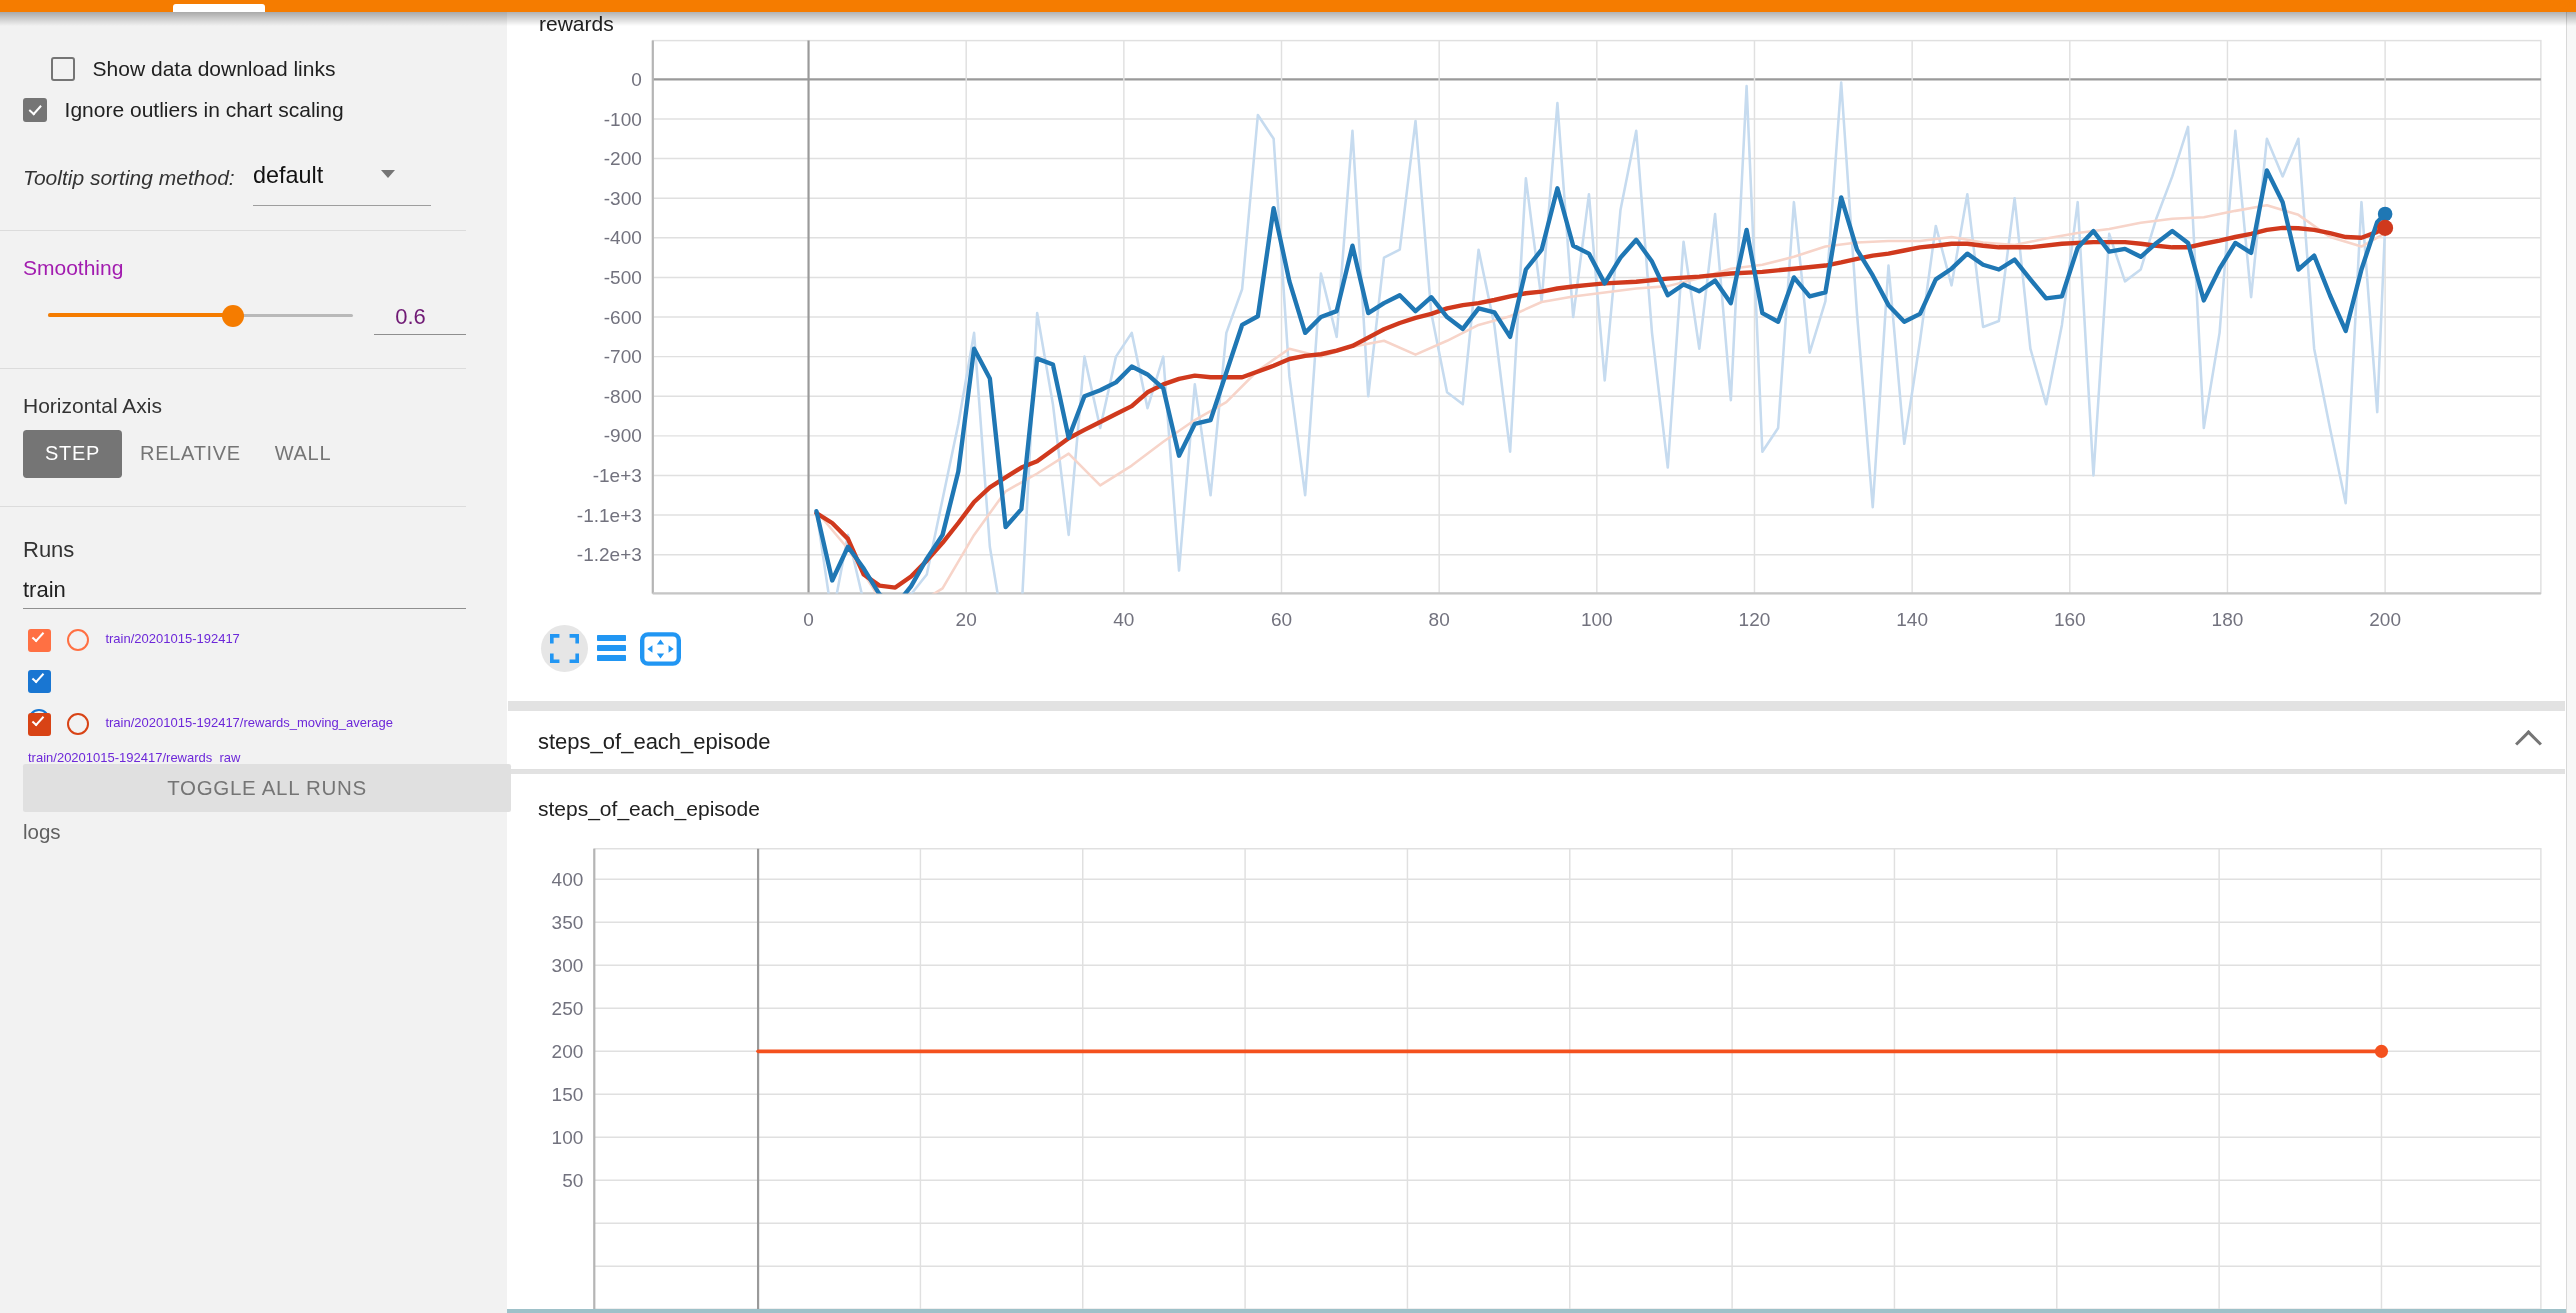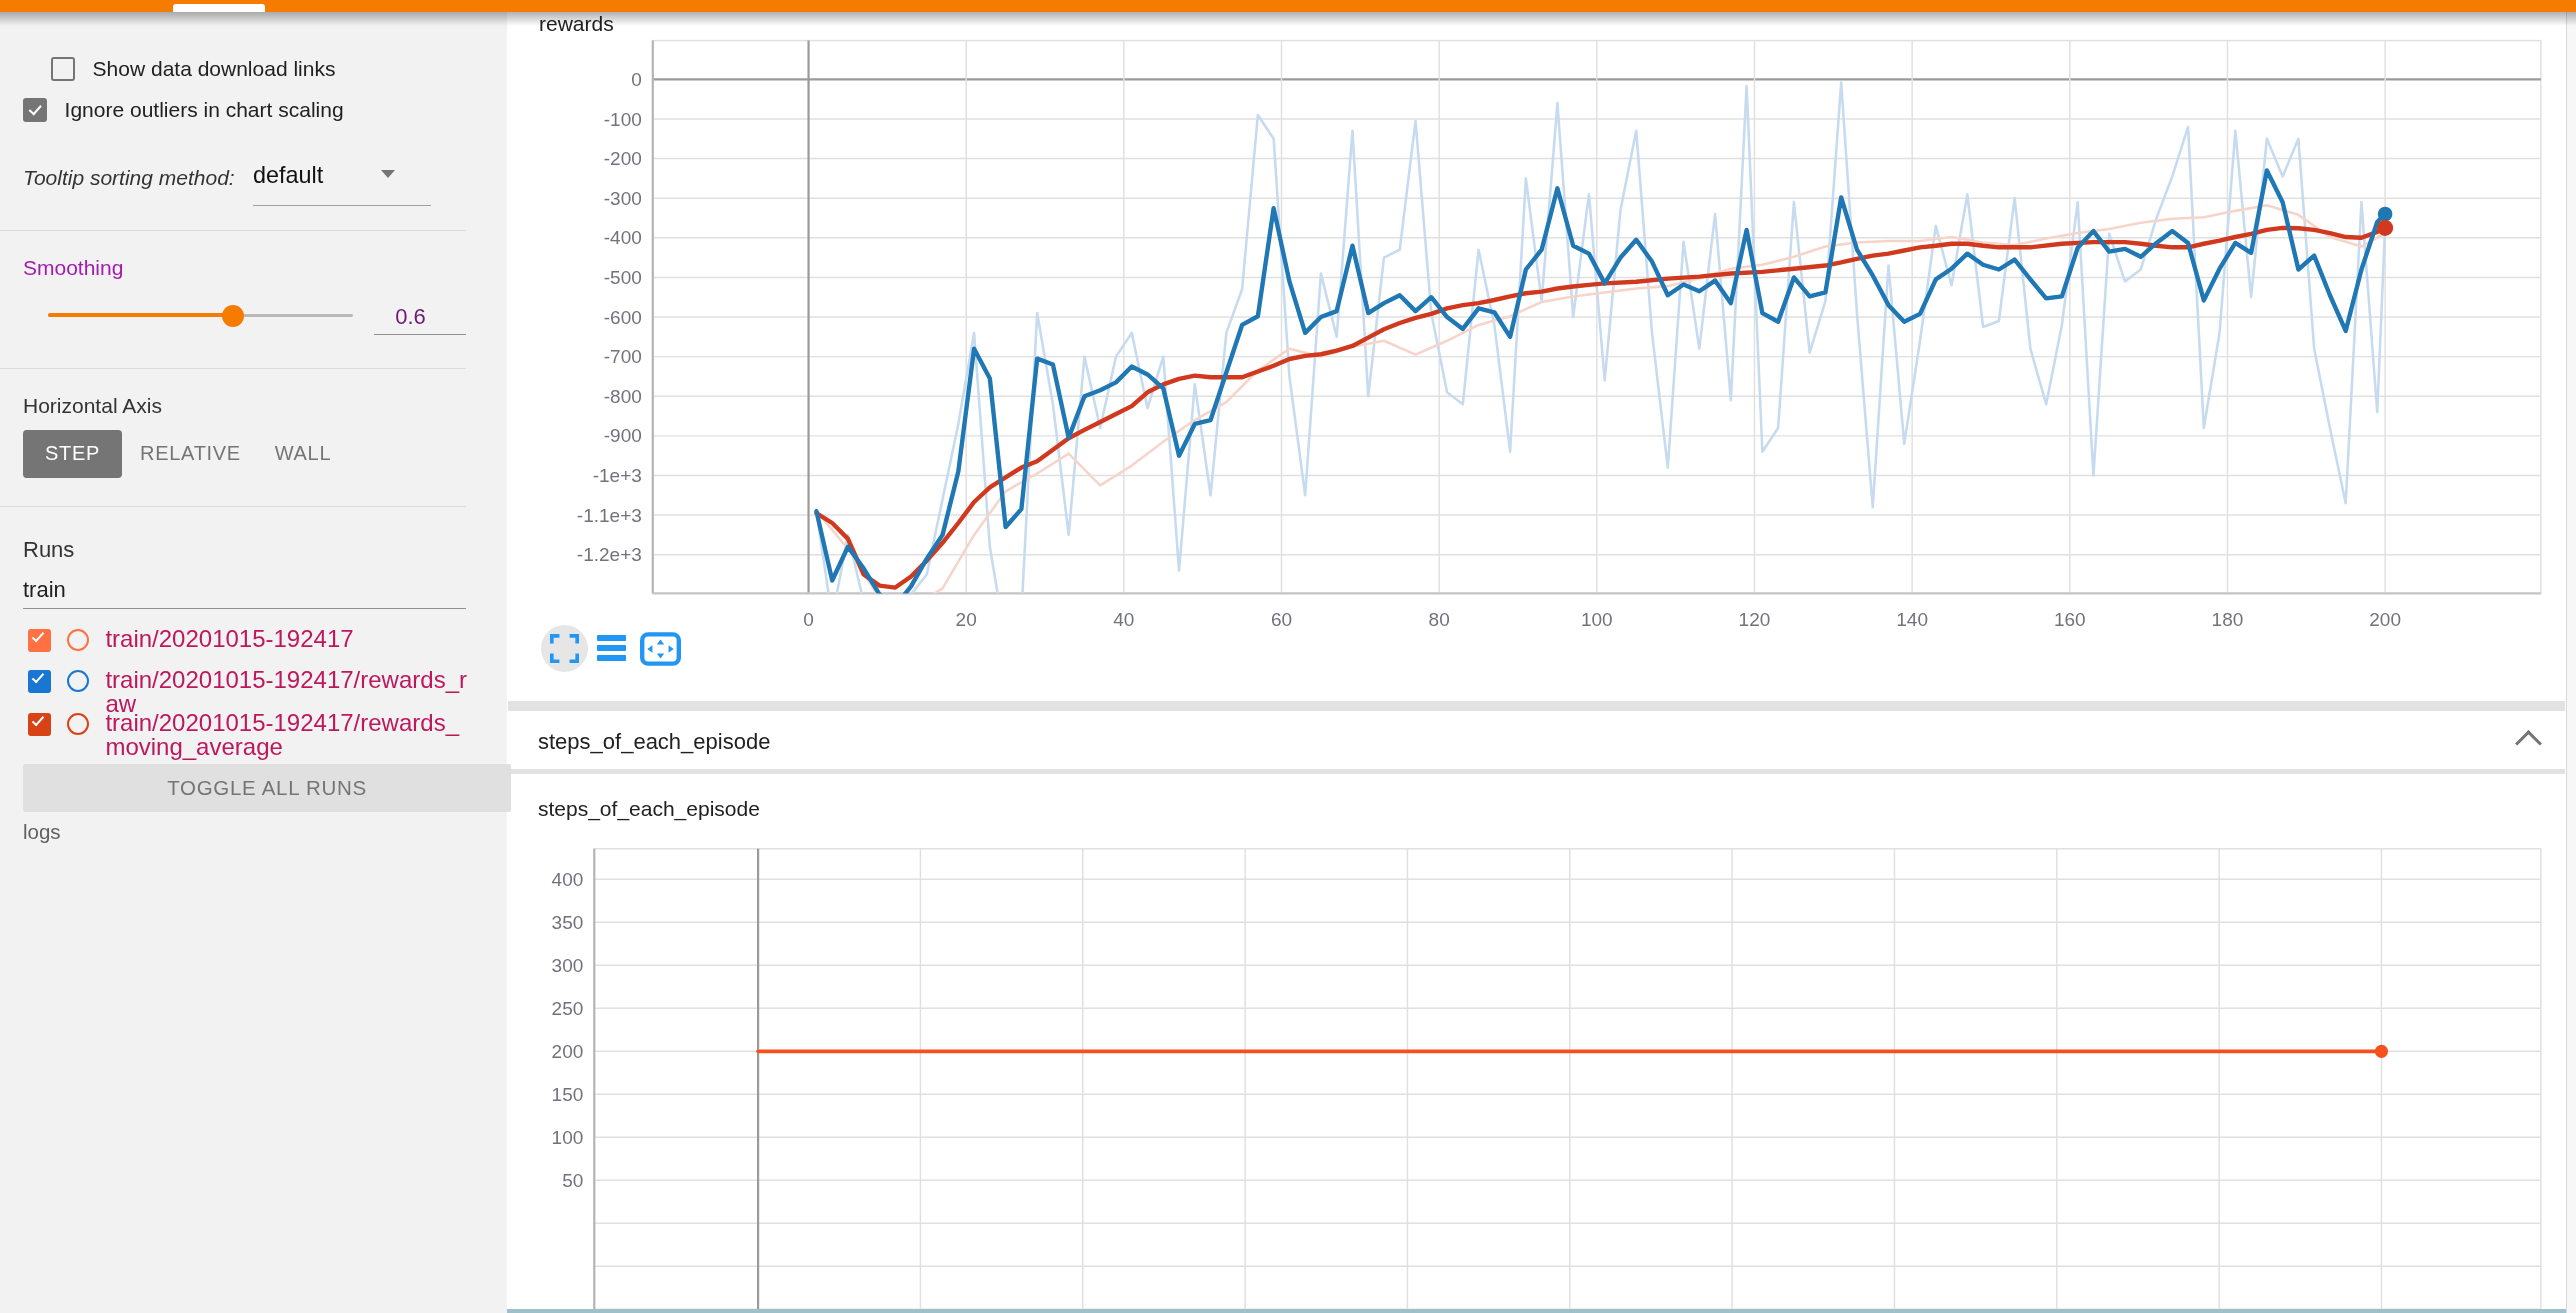--- a/index.html
+++ b/index.html
@@ -47,21 +47,21 @@
   #axis-wall { left:263px; width:80px; color:#757575; }
 
   #runs-label { left:23px; top:525px; color:#333; font-size:22px; }
   #runs-filter { left:23px; top:565px; color:#212121; font-size:22px; }
   #runs-filter-underline { left:23px; top:596px; width:443px; height:1.5px; background:#8f8f8f; }
 
   .run-row { position:absolute; left:28px; display:flex; gap:16px; }
   .runbox { width:23.4px; height:23.4px; border-radius:2.9px; position:relative; flex:none; }
   .runbox .tick { left:3.7px; top:4.4px; width:11.7px; height:5.9px; }
   .runring { width:22px; height:22px; border-radius:50%; border:2.9px solid; background:transparent; flex:none; }
-  .run-label { color:#be185d; font-size:24px; line-height:24px; width:366px; word-break:break-all; margin-top:-1.5px; }
+  .run-label { color:#6d28d9; font-size:13px; line-height:24px; width:366px; word-break:break-all; margin-top:-1.5px; }
 
   #toggle-all { left:23px; top:752px; width:488px; height:48px; background:#e0e0e0; border-radius:2.2px;
                 display:flex; align-items:center; justify-content:center;
                 color:#757575; font-size:20.5px; letter-spacing:0.7px; }
   #logs-label { left:23px; top:808px; color:#616161; font-size:20.5px; }
 
   
   #main-bg { left:508px; top:11.7px; width:2057px; height:1302px; background:#e2e2e2; }
   #card-rewards { left:508px; top:11.7px; width:2057px; height:689px; background:#fff; }
   #rewards-title { left:31px; top:0px; color:#212121; font-size:21px; z-index:2; }
@@ -141,21 +141,21 @@
   <div class="abs" id="runs-filter">train</div>
   <div class="abs" id="runs-filter-underline"></div>
 
   <div class="run-row" style="top:617px;">
     <div class="runbox" style="background: rgb(255, 112, 67);">
         <div class="tick"></div>
       </div>
     <div class="runring" style="border-color: rgb(255, 112, 67);"></div>
     <div class="run-label">train/20201015-192417</div>
   </div>
-  <div class="run-row" style="top:658px;">
+  <div class="run-row" style="top:658px;flex-direction:column;">
     <div class="runbox" style="background: rgb(25, 118, 210);">
         <div class="tick"></div>
       </div>
     <div class="runring" style="border-color: rgb(25, 118, 210);"></div>
     <div class="run-label">train/20201015-192417/rewards_raw</div>
   </div>
   <div class="run-row" style="top:701px;">
     <div class="runbox" style="background: rgb(216, 67, 21);">
         <div class="tick"></div>
       </div>

